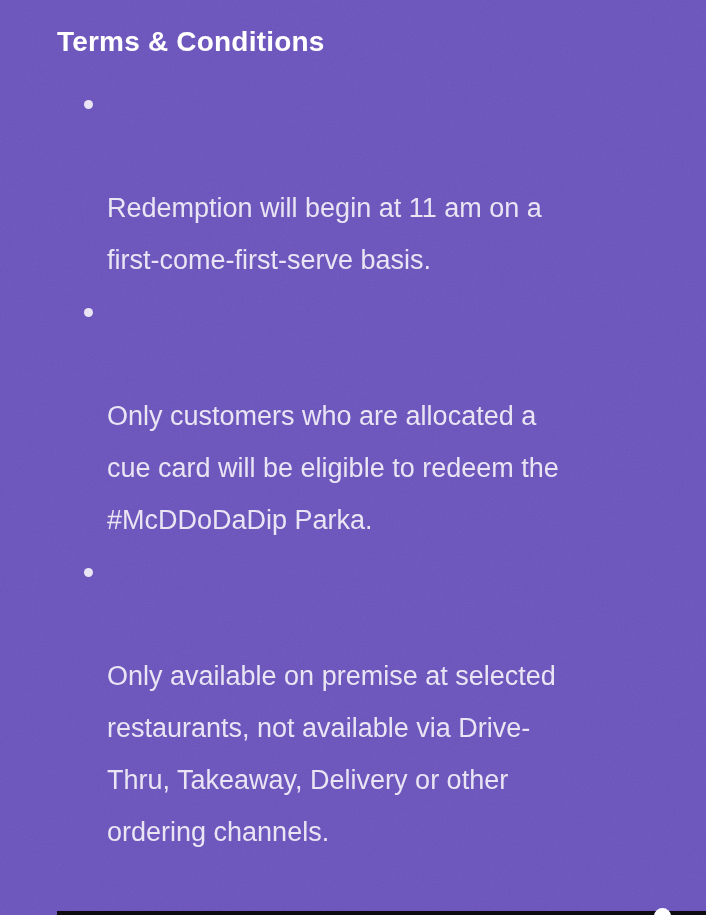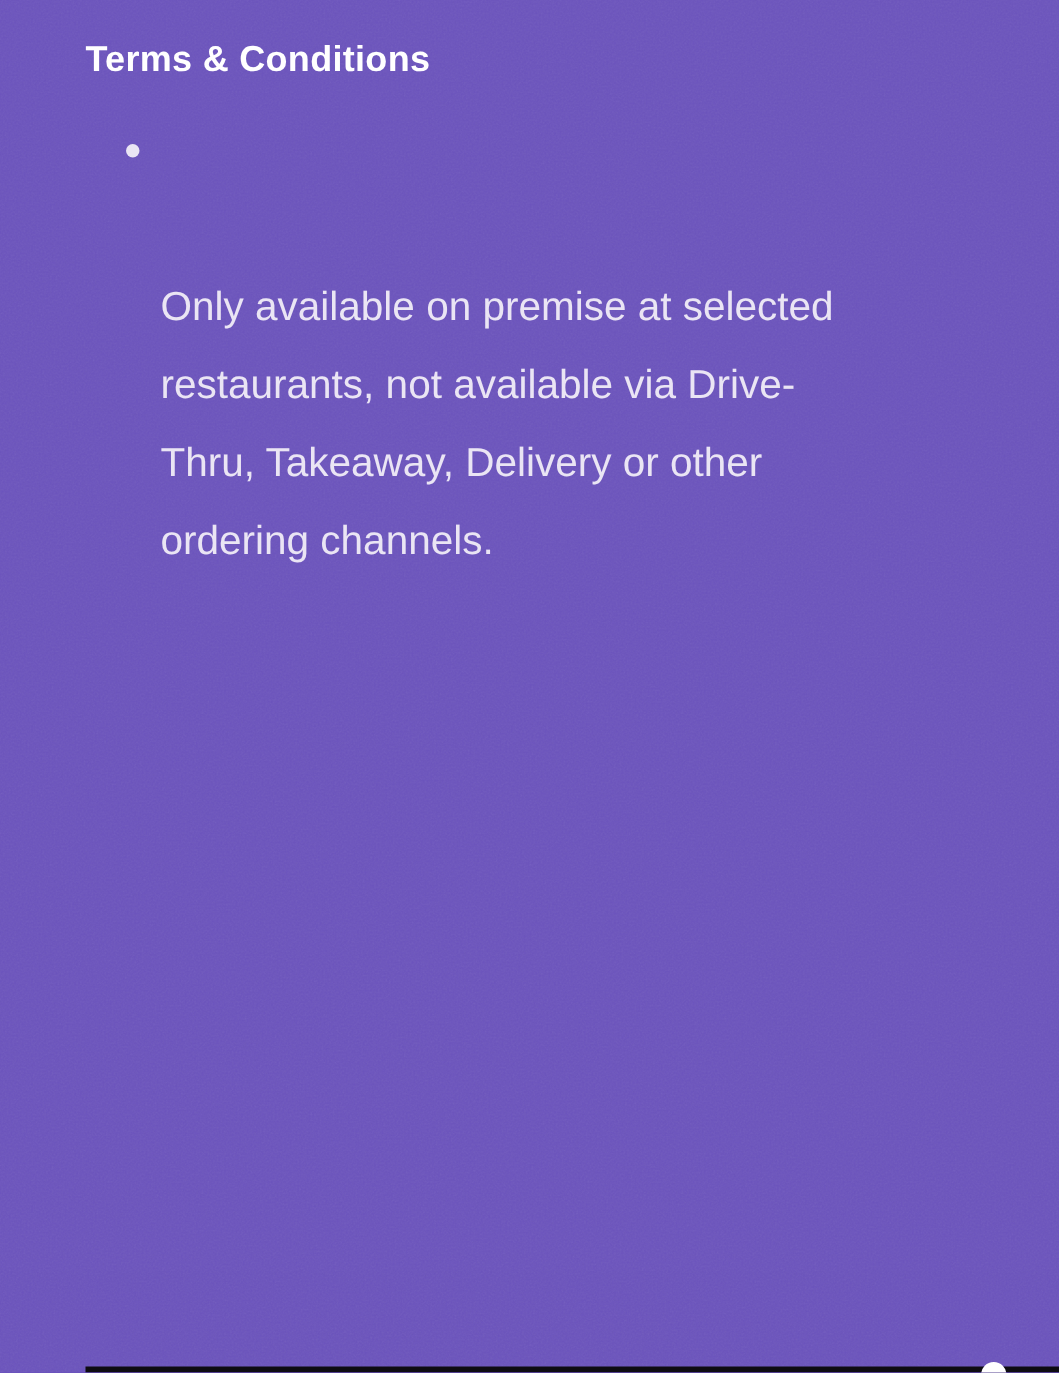--- a/index.html
+++ b/index.html
@@ -22,21 +22,21 @@
     opacity: 0.09;
     pointer-events: none;
   }
   .content {
     position: relative;
     padding: 26px 40px 0 57px;
     color: var(--color-body-text, #EAE5F4);
   }
   h1.title {
     color: var(--color-title, #FFFFFF);
-    font-size: 24px;
+    font-size: 28px;
     line-height: 1.15;
     font-weight: bold;
     margin: 0 0 20px 0;
     letter-spacing: 0.2px;
   }
   ul.terms-list {
     list-style: none;
     margin: 0;
     padding: 0;
     font-size: 27px;
@@ -88,20 +88,31 @@
   </filter>
   <rect width="706" height="915" filter="url(#grain)"></rect>
 </svg>
 
 <main class="content">
   <h1 class="title">Terms &amp; Conditions</h1>
 
   <ul class="terms-list">
     <li>
       <span class="dot"></span>
+      <span>Redemption will begin at 11 am on a
+first-come-first-serve basis.</span>
+    </li>
+    <li>
+      <span class="dot"></span>
+      <span>Only customers who are allocated a
+cue card will be eligible to redeem the
+#McDDoDaDip Parka.</span>
+    </li>
+    <li>
+      <span class="dot"></span>
       <span>Only available on premise at selected
 restaurants, not available via Drive-
 Thru, Takeaway, Delivery or other
 ordering channels.</span>
     </li>
   </ul>
 
 </main>
 
 <div class="footer-bar"></div>

